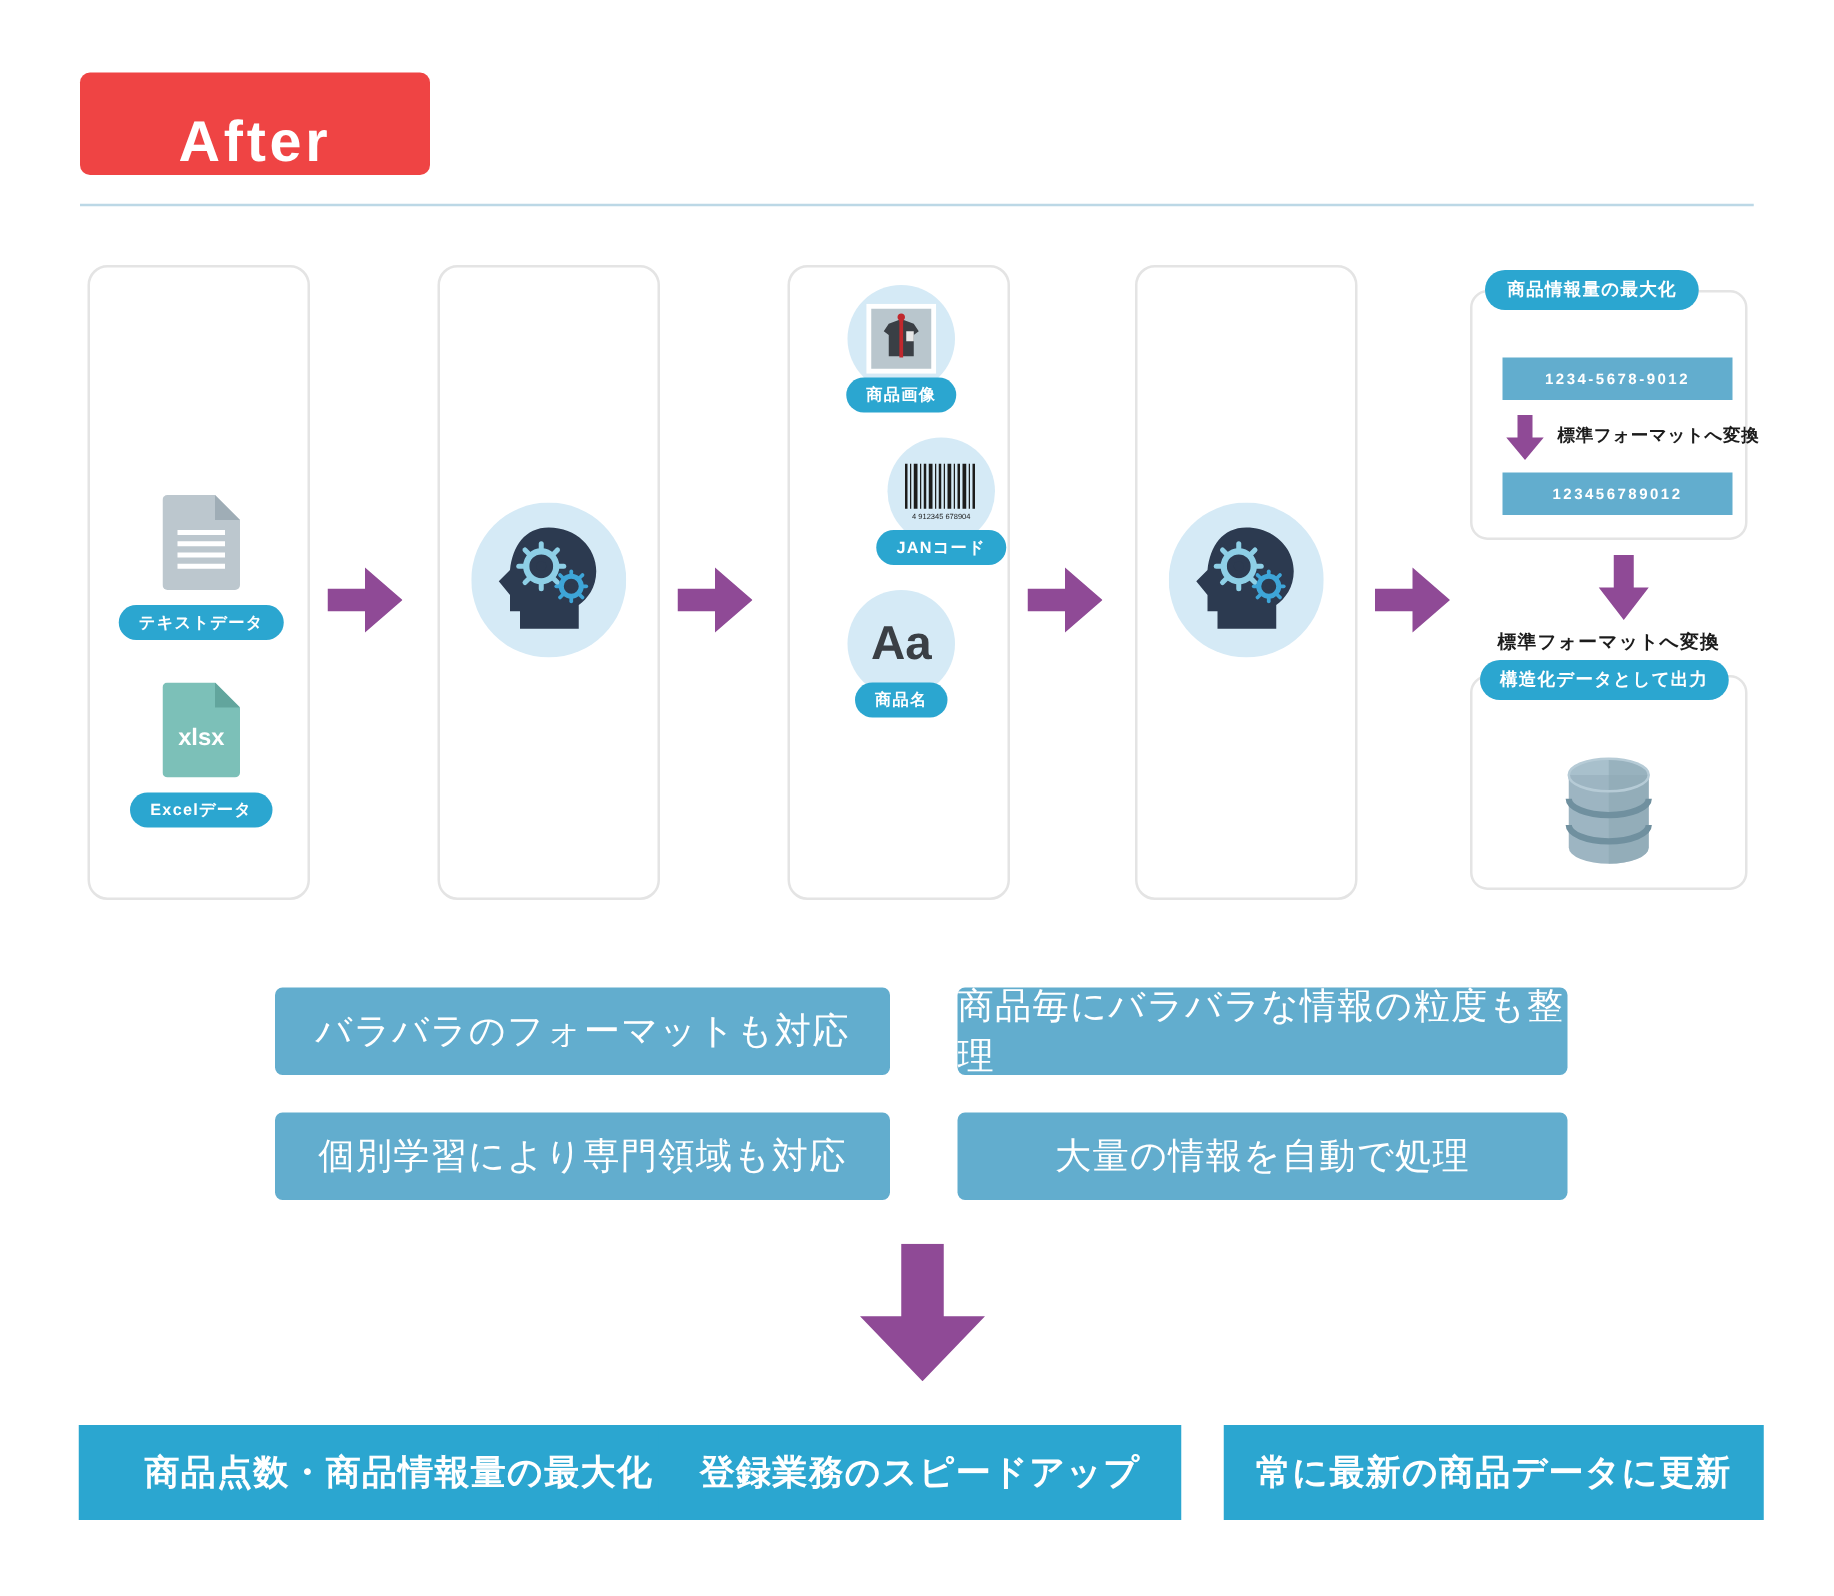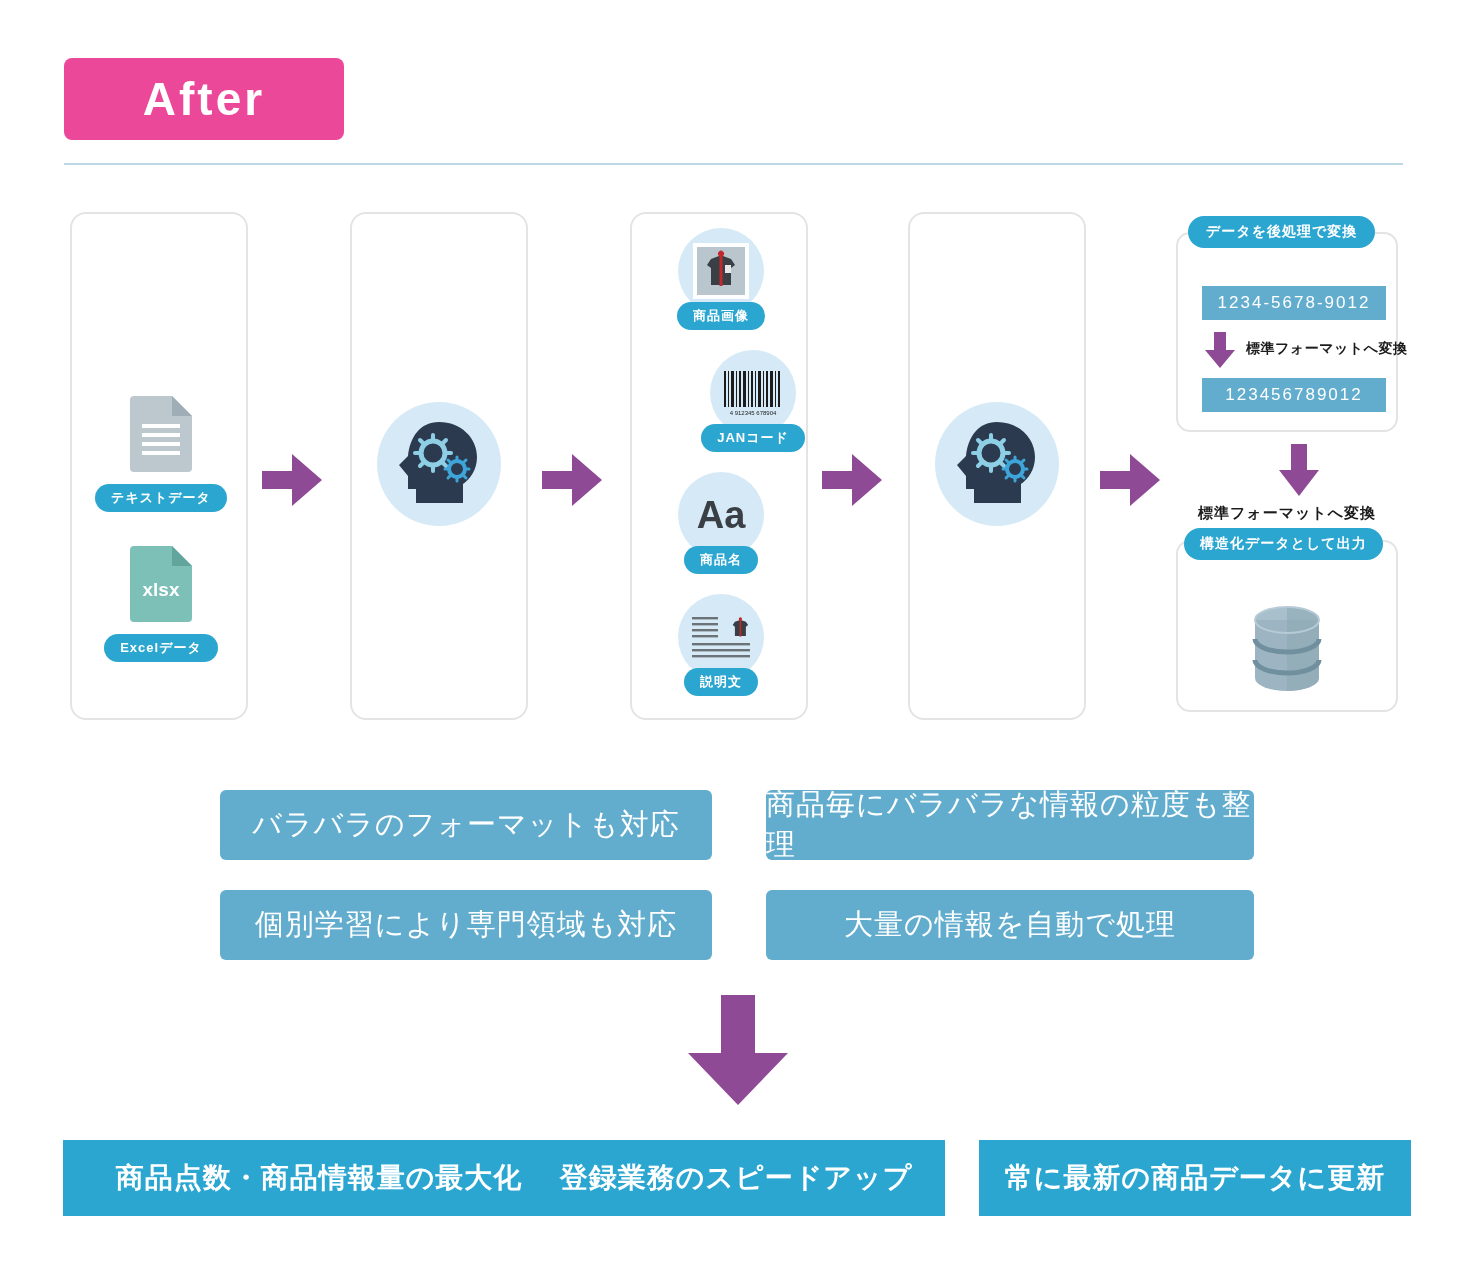--- a/index.html
+++ b/index.html
@@ -16,24 +16,24 @@
     overflow: hidden;
   }
 
   
   #after-badge {
     position: absolute;
     left: 64px;
     top: 58px;
     width: 280px;
     height: 82px;
-    background: #ec4899;
+    background: #ef4444;
     border-radius: 8px;
     display: flex;
-    align-items: center;
+    align-items: flex-end;
     justify-content: center;
   }
   #after-badge span {
     color: #ffffff;
     font-size: 46px;
     font-weight: bold;
     letter-spacing: 3px;
   }
   #header-rule {
     position: absolute;
@@ -170,26 +170,26 @@
     font-size: 14px;
     font-weight: bold;
     letter-spacing: 1px;
     white-space: nowrap;
     z-index: 3;
   }
   .code-box {
     position: absolute;
     background: #62adce;
     color: #ffffff;
-    font-size: 17px;
+    font-size: 12px;
     letter-spacing: 2px;
     display: flex;
     align-items: center;
     justify-content: center;
-    font-weight: 400;
+    font-weight: 700;
   }
   #code-raw   { left: 34px; top: 74px;  width: 184px; height: 34px; }
   #code-clean { left: 34px; top: 166px; width: 184px; height: 34px; }
 
   #conv-inner-arrow {
     position: absolute;
     left: 36px;
     top: 120px;
     width: 32px;
     height: 36px;
@@ -443,43 +443,20 @@
 
     <div id="attr-name" class="attr-item">
       <div class="attr-circle">
         <span style="font-size:38px;font-weight:bold;color:#3a3f45;font-family:'Liberation Sans',sans-serif;">Aa</span>
       </div>
       <div class="attr-pill-wrap">
         <span class="pill">商品名</span>
       </div>
     </div>
 
-    <div id="attr-desc" class="attr-item">
-      <div class="attr-circle">
-        <svg viewBox="0 0 64 52" width="64" height="52">
-          <g fill="#6b7378">
-            <rect x="3" y="6" width="26" height="2.4"></rect>
-            <rect x="3" y="12" width="26" height="2.4"></rect>
-            <rect x="3" y="18" width="26" height="2.4"></rect>
-            <rect x="3" y="24" width="26" height="2.4"></rect>
-            <rect x="3" y="32" width="58" height="2.4"></rect>
-            <rect x="3" y="38" width="58" height="2.4"></rect>
-            <rect x="3" y="44" width="58" height="2.4"></rect>
-          </g>
-          <g transform="translate(36,2) scale(0.55)">
-            <path d="M18 16 l8 -3 h4 l8 3 l4 6 l-4 3 v17 h-20 v-17 l-4 -3 z" fill="#3a3f45"></path>
-            <rect x="26.5" y="14" width="3" height="29" fill="#c0282d"></rect>
-            <path d="M26 13 a3 3 0 1 1 4 0 l-2 4 z" fill="#c0282d"></path>
-          </g>
-        </svg>
-      </div>
-      <div class="attr-pill-wrap">
-        <span class="pill">説明文</span>
-      </div>
-    </div>
   </div>
 
   <div id="arrow-3" class="arrow-right">
     <svg viewBox="0 0 60 56" width="60" height="56">
       <path d="M0 19 h30 v-17 l30 26 l-30 26 v-17 h-30 z" fill="#8f4a96"></path>
     </svg>
   </div>
 
   <div id="stage-4" class="stage-box">
     <div class="brain-wrap">
@@ -520,21 +497,21 @@
 
   <div id="arrow-4" class="arrow-right">
     <svg viewBox="0 0 60 56" width="60" height="56">
       <path d="M0 19 h30 v-17 l30 26 l-30 26 v-17 h-30 z" fill="#8f4a96"></path>
     </svg>
   </div>
 
   <div id="stage-5" class="stage-box">
 
     <div id="conv-panel"></div>
-    <div id="conv-header-pill">データを後処理で変換</div>
+    <div id="conv-header-pill">商品情報量の最大化</div>
 
     <div id="code-raw" class="code-box">1234-5678-9012</div>
 
     <div id="conv-inner-arrow">
       <svg viewBox="0 0 32 36" width="32" height="36">
         <path d="M10 0 h12 v18 h9 l-15 18 l-15 -18 h9 z" fill="#8f4a96"></path>
       </svg>
     </div>
     <div id="conv-inner-label">標準フォーマットへ変換</div>
 

